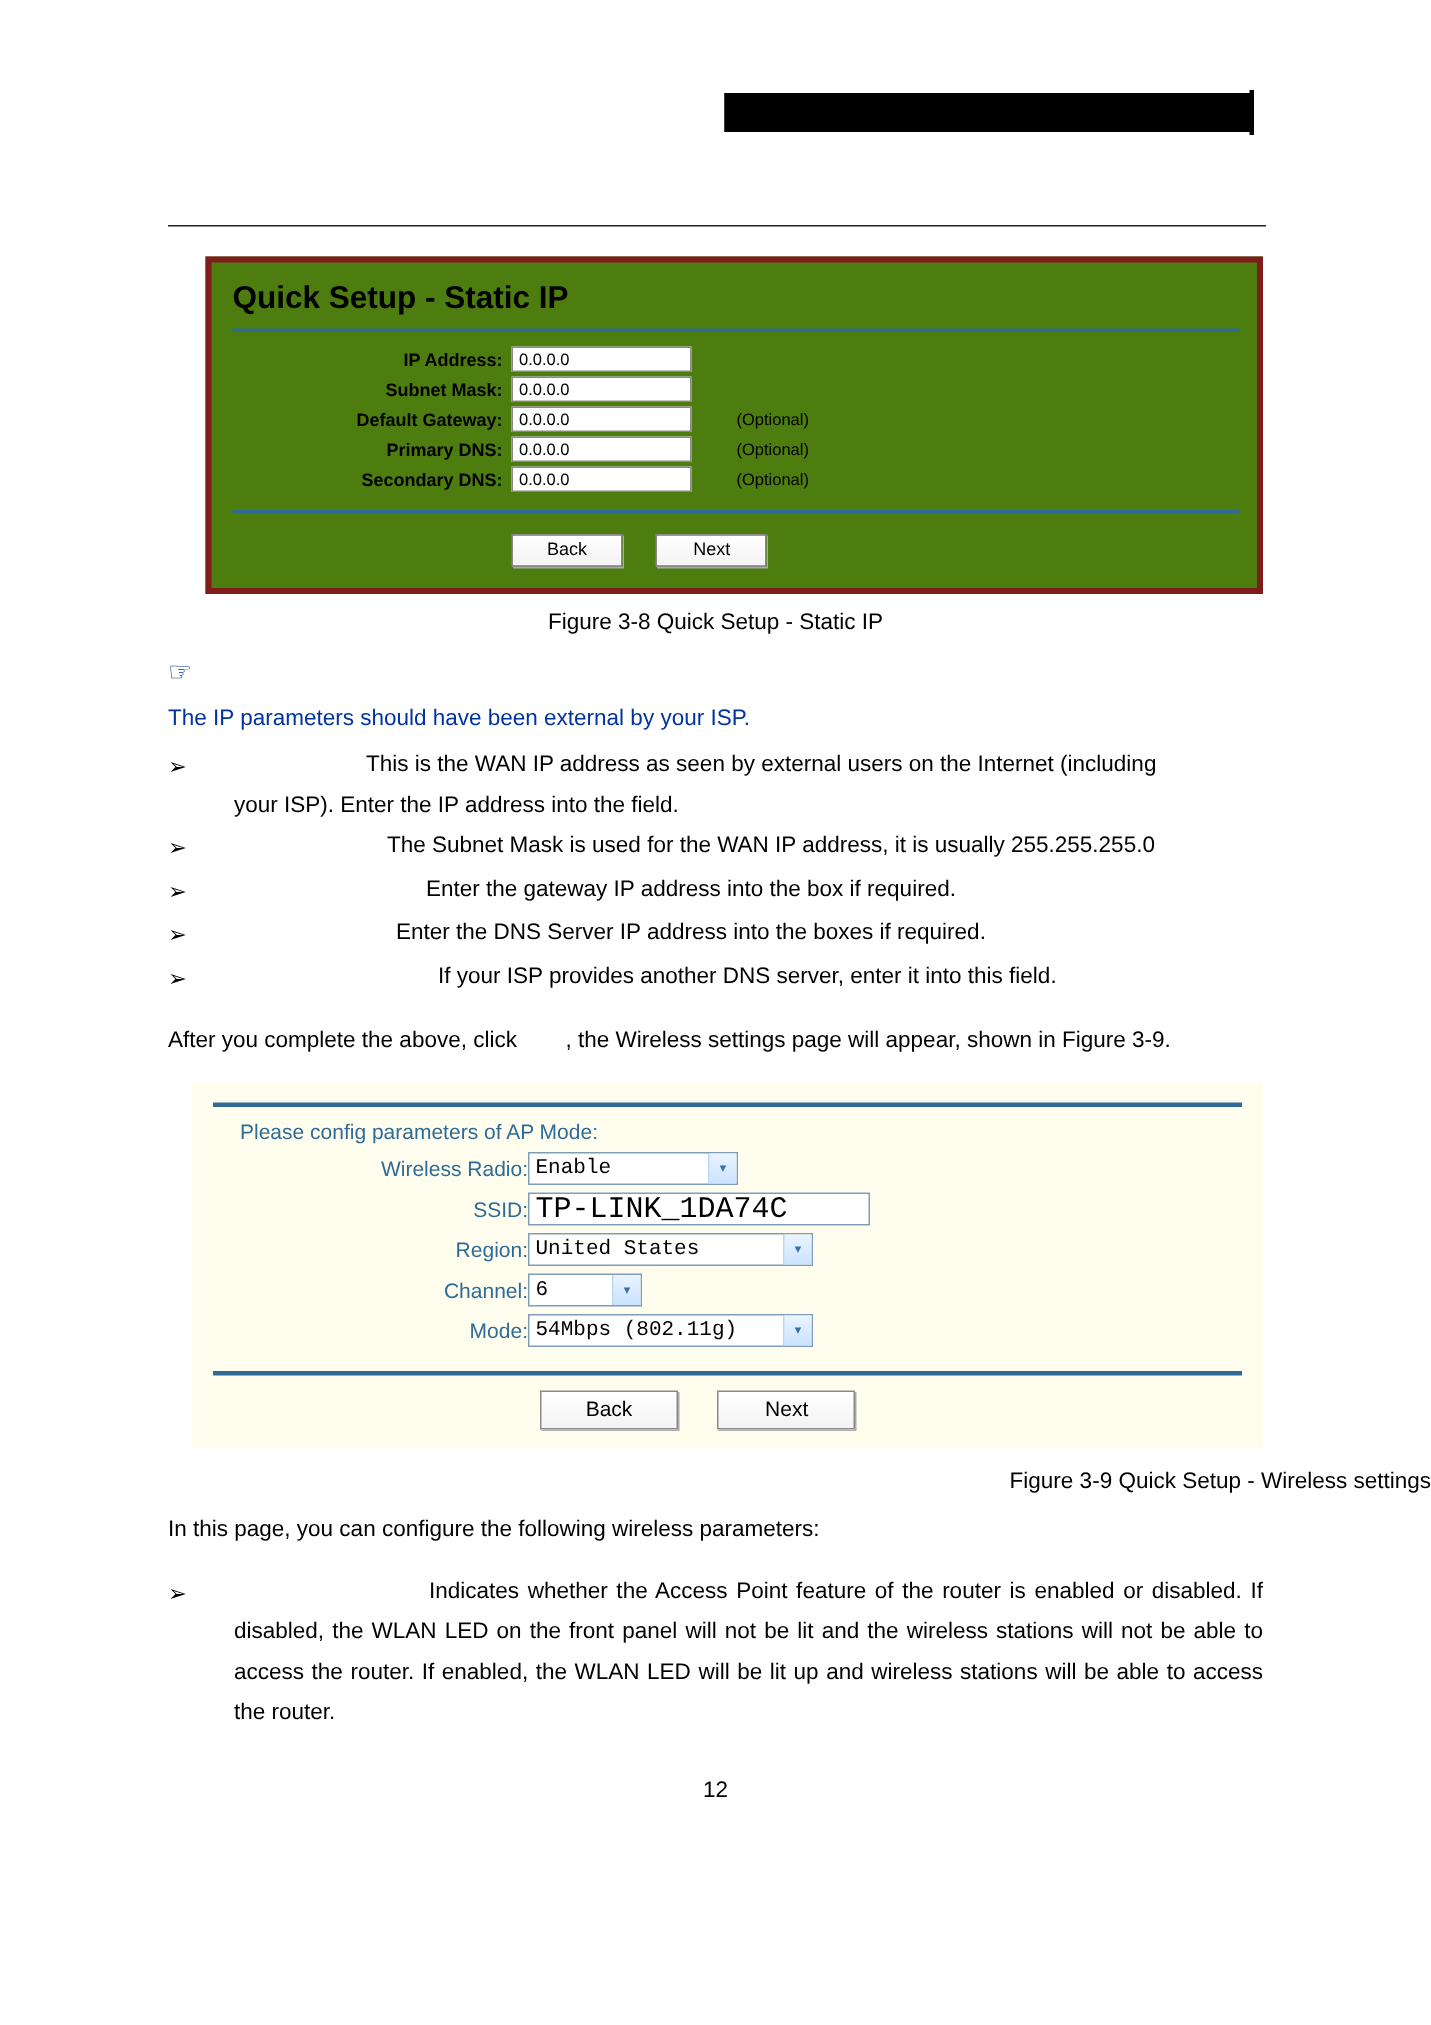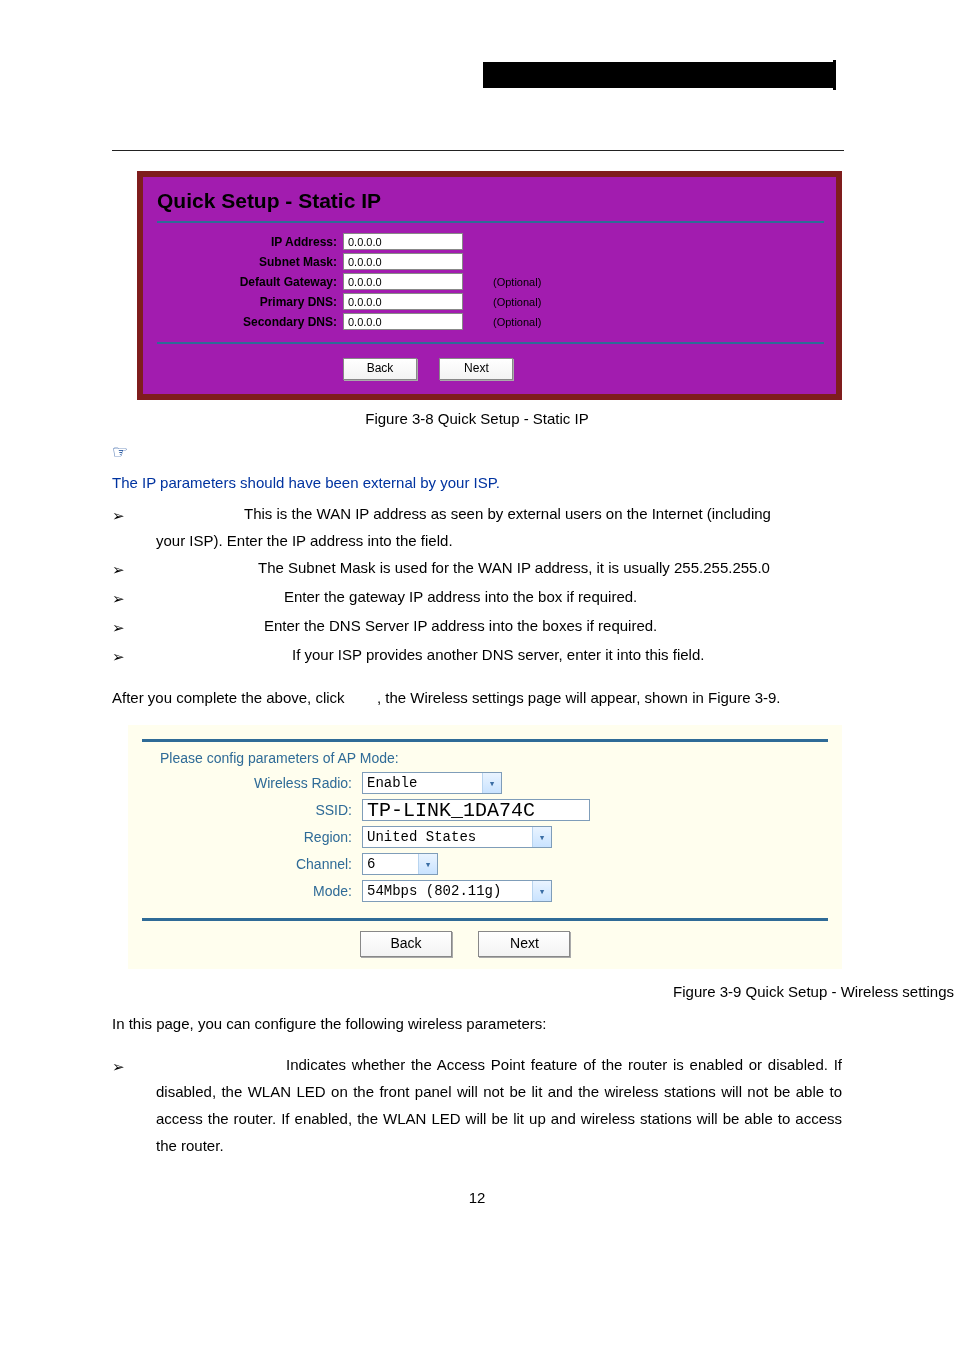--- a/index.html
+++ b/index.html
@@ -33,23 +33,23 @@
     width: 3px;
     background: #000;
   }
   .thin-rule {
     height: 1px;
     background: #222;
     margin: 90px 110px 0 112px;
   }
   .panel1 {
     margin: 20px 112px 0 137px;
-    border: 6px solid #7f1d1d;
+    border: 4px solid #7f1d1d;
     padding: 10px 12px 12px 14px;
-    background: #a21caf;
+    background: #4d7c0f;
   }
   .panel1-title {
     font-weight: bold;
     font-size: 21px;
     margin: 2px 0 8px 0;
   }
   .hr1 {
     height: 2px;
     background: #2f6b97;
     margin: 0 0 10px 0;
@@ -153,21 +153,21 @@
   }
   .row2 {
     display: flex;
     align-items: center;
     font-size: 14px;
     margin: 5px 0;
   }
   .row2 .lbl {
     width: 210px;
     text-align: right;
-    padding-right: 10px;
+    padding-right: 0;
     color: #2f6b97;
   }
   .sel {
     display: inline-flex;
     align-items: center;
     border: 1px solid #7f9db9;
     height: 22px;
     background: #fff;
     font-family: "Courier New", monospace;
     font-size: 14px;

